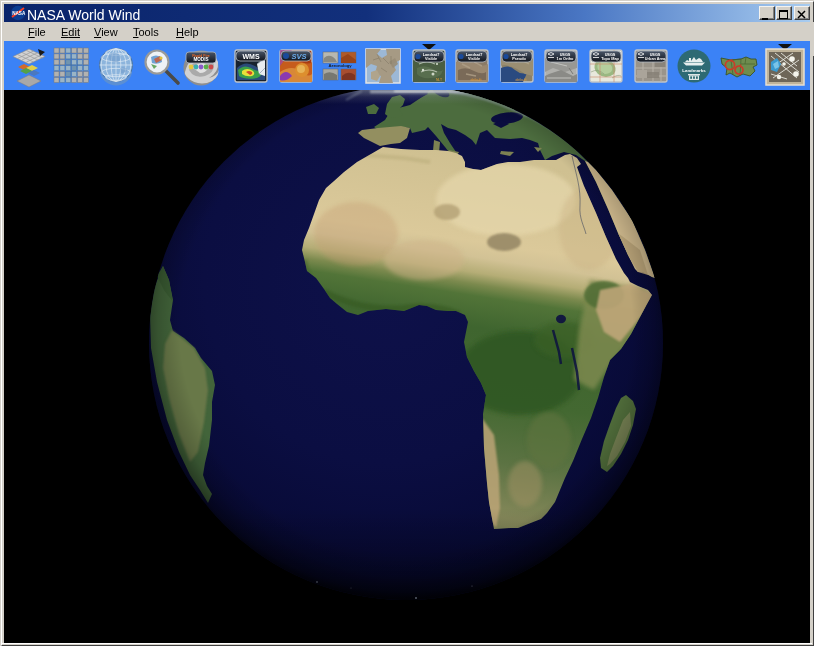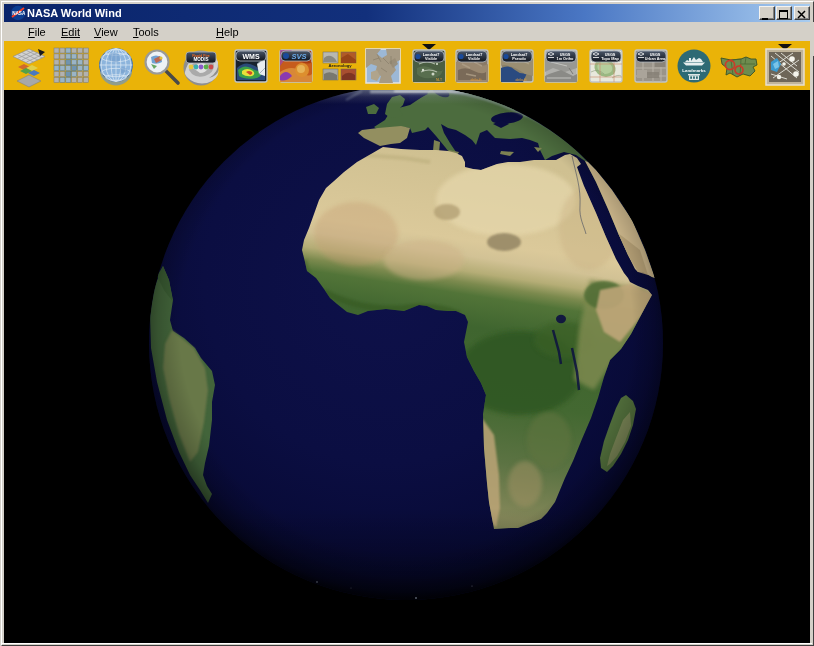--- a/index.html
+++ b/index.html
@@ -1,25 +1,25 @@
 <!DOCTYPE html>
 <html><head>
 <meta charset="utf-8">
 <style>
 html,body{margin:0;padding:0;}
 body{width:814px;height:646px;overflow:hidden;background:#d4d0c8;font-family:"Liberation Sans",sans-serif;position:relative;}
 #outerhl{position:absolute;left:1px;top:1px;width:811px;height:643px;border-top:1px solid #fff;border-left:1px solid #fff;border-right:1px solid #404040;border-bottom:1px solid #404040;}
 #titlebar{position:absolute;left:4px;top:4px;width:806px;height:18px;background:linear-gradient(to right,#0a246a 0%,#12307c 45%,#4a77c4 72%,#a8ccf0 100%);}
-#title-text{position:absolute;left:23px;top:3px;color:#fff;font-size:11px;font-weight:bold;}
+#title-text{position:absolute;left:23px;top:3px;color:#fff;font-size:14px;font-weight:normal;}
 #nasalogo{position:absolute;left:6px;top:1px;}
 .wbtn{position:absolute;top:2px;width:16px;height:14px;background:#d4d0c8;border-top:1px solid #f4f2ee;border-left:1px solid #f4f2ee;border-right:1px solid #404040;border-bottom:1px solid #404040;box-shadow:inset -1px -1px 0 #808080;box-sizing:border-box;}
 #menubar{position:absolute;left:16px;top:22px;width:806px;height:34px;background:#d4d0c8;font-size:11px;color:#000;}
 .mi{position:absolute;top:4px;}
 .mi u{text-decoration:underline;}
-#toolbar{position:absolute;left:4px;top:41px;width:806px;height:49px;background:#eab308;}
+#toolbar{position:absolute;left:4px;top:41px;width:806px;height:49px;background:#3b82f6;}
 #viewport{position:absolute;left:4px;top:90px;width:806px;height:553px;background:#000;overflow:hidden;}
 #bottomframe{position:absolute;left:2px;top:643px;width:810px;height:2px;background:#d4d0c8;border-top:1px solid #fff;box-sizing:border-box;}
 </style>
 </head>
 <body>
 <div id="outerhl"></div>
 <div id="titlebar">
  <svg id="nasalogo" width="16" height="16" viewBox="0 0 16 16">
   <circle cx="8" cy="8" r="7.2" fill="#0b3d91"></circle>
   <path d="M2,12 C6,9 10,6 14,3" stroke="#fc3d21" stroke-width="1.8" fill="none"></path>
@@ -35,21 +35,21 @@
       </svg></div>
  <div class="wbtn" style="left:790px;"><svg width="14" height="12">
         <path d="M3,2 L10,9 M10,2 L3,9" stroke="#000" stroke-width="1.5"></path>
       </svg></div>
 </div>
 <div id="menubar">
  <span class="mi" style="left:12px;"><u>F</u>ile</span>
  <span class="mi" style="left:45px;text-decoration:underline;"><u>E</u>dit</span>
  <span class="mi" style="left:78px;text-align:center;"><u>V</u>iew</span>
  <span class="mi" style="left:117px;"><u>T</u>ools</span>
- <span class="mi" style="left:160px;margin-left:40px;"><u>H</u>elp</span>
+ <span class="mi" style="left:160px;"><u>H</u>elp</span>
 </div>
 <div id="toolbar">
 <svg width="806" height="49" viewBox="0 0 806 49" id="tbsvg">
 <defs>
  <linearGradient id="plate" x1="0" y1="0" x2="0" y2="1">
   <stop offset="0%" stop-color="#4a5668"></stop>
           <stop offset="100%" stop-color="#10141c"></stop>
  </linearGradient>
 </defs>
 

